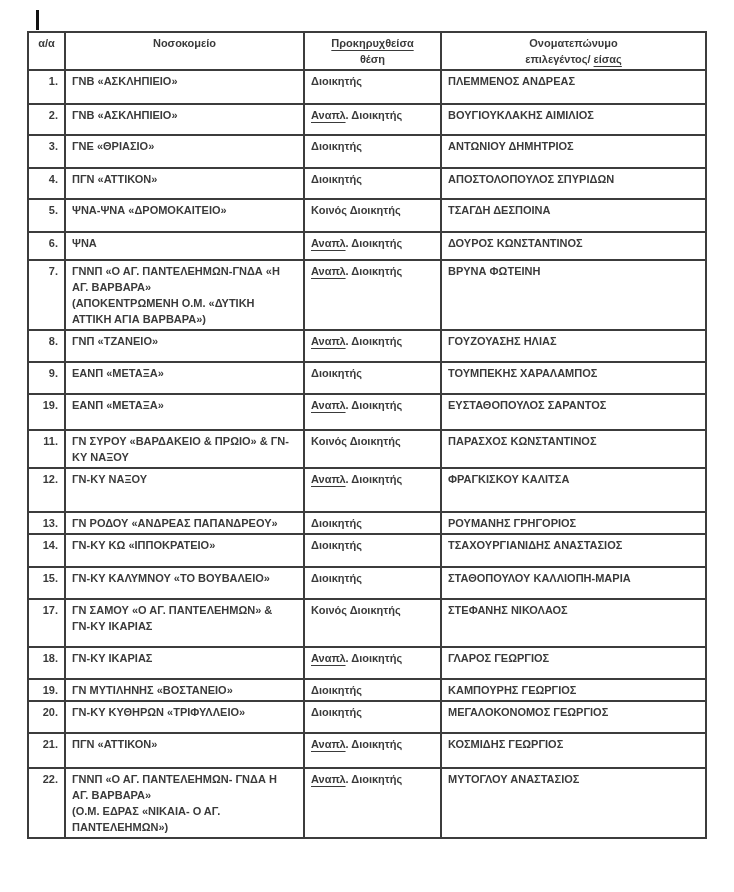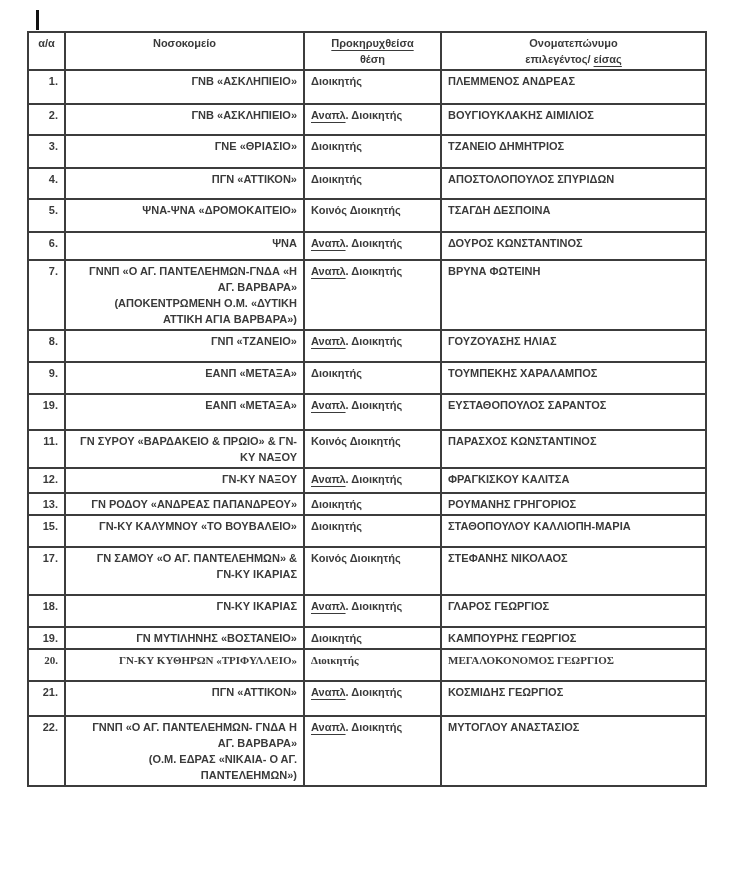--- a/index.html
+++ b/index.html
@@ -48,21 +48,21 @@
     line-height: 15px;
     padding-top: 3px;
     height: 32px;
     font-weight: bold;
   }
   td.c-num {
     text-align: right;
     padding-right: 7px;
   }
   td.c-hosp {
-    text-align: right;
+    text-align: left;
   }
   td.c-pos {
     text-align: left;
   }
   td.c-name {
     text-align: left;
   }
   .squiggle {
     text-decoration-line: underline;
     text-decoration-style: wavy;
@@ -114,21 +114,21 @@
         <tr style="height: 31px;">
     <td class="c-num">2.</td>
     <td class="c-hosp">ΓΝΒ «ΑΣΚΛΗΠΙΕΙΟ»</td>
     <td class="c-pos"><span class="squiggle">Αναπλ</span>. Διοικητής</td>
     <td class="c-name">ΒΟΥΓΙΟΥΚΛΑΚΗΣ ΑΙΜΙΛΙΟΣ</td>
   </tr>
         <tr style="height: 33px;">
     <td class="c-num">3.</td>
     <td class="c-hosp">ΓΝΕ «ΘΡΙΑΣΙΟ»</td>
     <td class="c-pos">Διοικητής</td>
-    <td class="c-name">ΤΖΑΝΕΙΟ ΔΗΜΗΤΡΙΟΣ</td>
+    <td class="c-name">ΑΝΤΩΝΙΟΥ ΔΗΜΗΤΡΙΟΣ</td>
   </tr>
         <tr style="height: 31px;">
     <td class="c-num">4.</td>
     <td class="c-hosp">ΠΓΝ «ΑΤΤΙΚΟΝ»</td>
     <td class="c-pos">Διοικητής</td>
     <td class="c-name">ΑΠΟΣΤΟΛΟΠΟΥΛΟΣ ΣΠΥΡΙΔΩΝ</td>
   </tr>
         <tr style="height: 33px;">
     <td class="c-num">5.</td>
     <td class="c-hosp">ΨΝΑ-ΨΝΑ «ΔΡΟΜΟΚΑΙΤΕΙΟ»</td>
@@ -164,31 +164,37 @@
     <td class="c-hosp">ΕΑΝΠ «ΜΕΤΑΞΑ»</td>
     <td class="c-pos"><span class="squiggle">Αναπλ</span>. Διοικητής</td>
     <td class="c-name">ΕΥΣΤΑΘΟΠΟΥΛΟΣ ΣΑΡΑΝΤΟΣ</td>
   </tr>
         <tr style="height: 31px;">
     <td class="c-num">11.</td>
     <td class="c-hosp">ΓΝ ΣΥΡΟΥ «ΒΑΡΔΑΚΕΙΟ &amp; ΠΡΩΙΟ» &amp; ΓΝ-<br>ΚΥ ΝΑΞΟΥ</td>
     <td class="c-pos">Κοινός Διοικητής</td>
     <td class="c-name">ΠΑΡΑΣΧΟΣ ΚΩΝΣΤΑΝΤΙΝΟΣ</td>
   </tr>
-        <tr style="height: 25px;">
+        <tr style="height: 44px;">
     <td class="c-num">12.</td>
     <td class="c-hosp">ΓΝ-ΚΥ ΝΑΞΟΥ</td>
     <td class="c-pos"><span class="squiggle">Αναπλ</span>. Διοικητής</td>
     <td class="c-name">ΦΡΑΓΚΙΣΚΟΥ ΚΑΛΙΤΣΑ</td>
   </tr>
         <tr style="height: 20px;">
     <td class="c-num">13.</td>
     <td class="c-hosp">ΓΝ ΡΟΔΟΥ «ΑΝΔΡΕΑΣ ΠΑΠΑΝΔΡΕΟΥ»</td>
     <td class="c-pos">Διοικητής</td>
     <td class="c-name">ΡΟΥΜΑΝΗΣ ΓΡΗΓΟΡΙΟΣ</td>
+  </tr>
+        <tr style="height: 33px;">
+    <td class="c-num">14.</td>
+    <td class="c-hosp">ΓΝ-ΚΥ ΚΩ «ΙΠΠΟΚΡΑΤΕΙΟ»</td>
+    <td class="c-pos">Διοικητής</td>
+    <td class="c-name">ΤΣΑΧΟΥΡΓΙΑΝΙΔΗΣ ΑΝΑΣΤΑΣΙΟΣ</td>
   </tr>
         <tr style="height: 32px;">
     <td class="c-num">15.</td>
     <td class="c-hosp">ΓΝ-ΚΥ ΚΑΛΥΜΝΟΥ «ΤΟ ΒΟΥΒΑΛΕΙΟ»</td>
     <td class="c-pos">Διοικητής</td>
     <td class="c-name">ΣΤΑΘΟΠΟΥΛΟΥ ΚΑΛΛΙΟΠΗ-ΜΑΡΙΑ</td>
   </tr>
         <tr style="height: 48px;">
     <td class="c-num">17.</td>
     <td class="c-hosp">ΓΝ ΣΑΜΟΥ «Ο ΑΓ. ΠΑΝΤΕΛΕΗΜΩΝ» &amp;<br>ΓΝ-ΚΥ ΙΚΑΡΙΑΣ</td>
@@ -200,21 +206,21 @@
     <td class="c-hosp">ΓΝ-ΚΥ ΙΚΑΡΙΑΣ</td>
     <td class="c-pos"><span class="squiggle">Αναπλ</span>. Διοικητής</td>
     <td class="c-name">ΓΛΑΡΟΣ ΓΕΩΡΓΙΟΣ</td>
   </tr>
         <tr style="height: 21px;">
     <td class="c-num">19.</td>
     <td class="c-hosp">ΓΝ ΜΥΤΙΛΗΝΗΣ «ΒΟΣΤΑΝΕΙΟ»</td>
     <td class="c-pos">Διοικητής</td>
     <td class="c-name">ΚΑΜΠΟΥΡΗΣ ΓΕΩΡΓΙΟΣ</td>
   </tr>
-        <tr style="height: 32px; font-family: Liberation Serif, serif;">
+        <tr style="height: 32px;">
     <td class="c-num">20.</td>
     <td class="c-hosp">ΓΝ-ΚΥ ΚΥΘΗΡΩΝ «ΤΡΙΦΥΛΛΕΙΟ»</td>
     <td class="c-pos">Διοικητής</td>
     <td class="c-name">ΜΕΓΑΛΟΚΟΝΟΜΟΣ ΓΕΩΡΓΙΟΣ</td>
   </tr>
         <tr style="height: 35px;">
     <td class="c-num">21.</td>
     <td class="c-hosp">ΠΓΝ «ΑΤΤΙΚΟΝ»</td>
     <td class="c-pos"><span class="squiggle">Αναπλ</span>. Διοικητής</td>
     <td class="c-name">ΚΟΣΜΙΔΗΣ ΓΕΩΡΓΙΟΣ</td>

